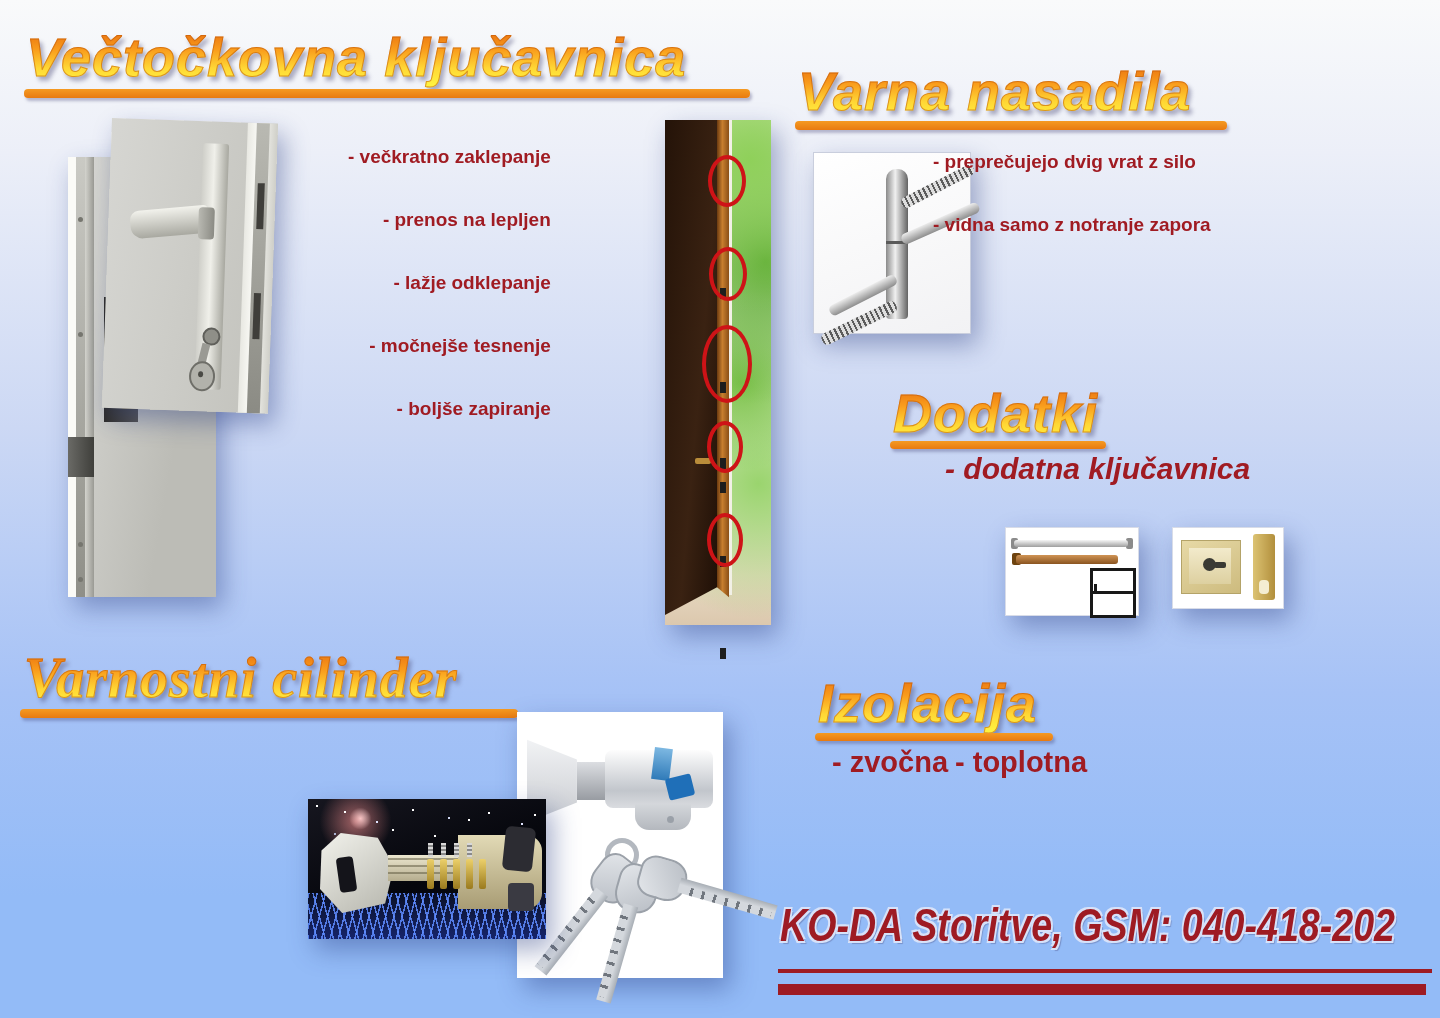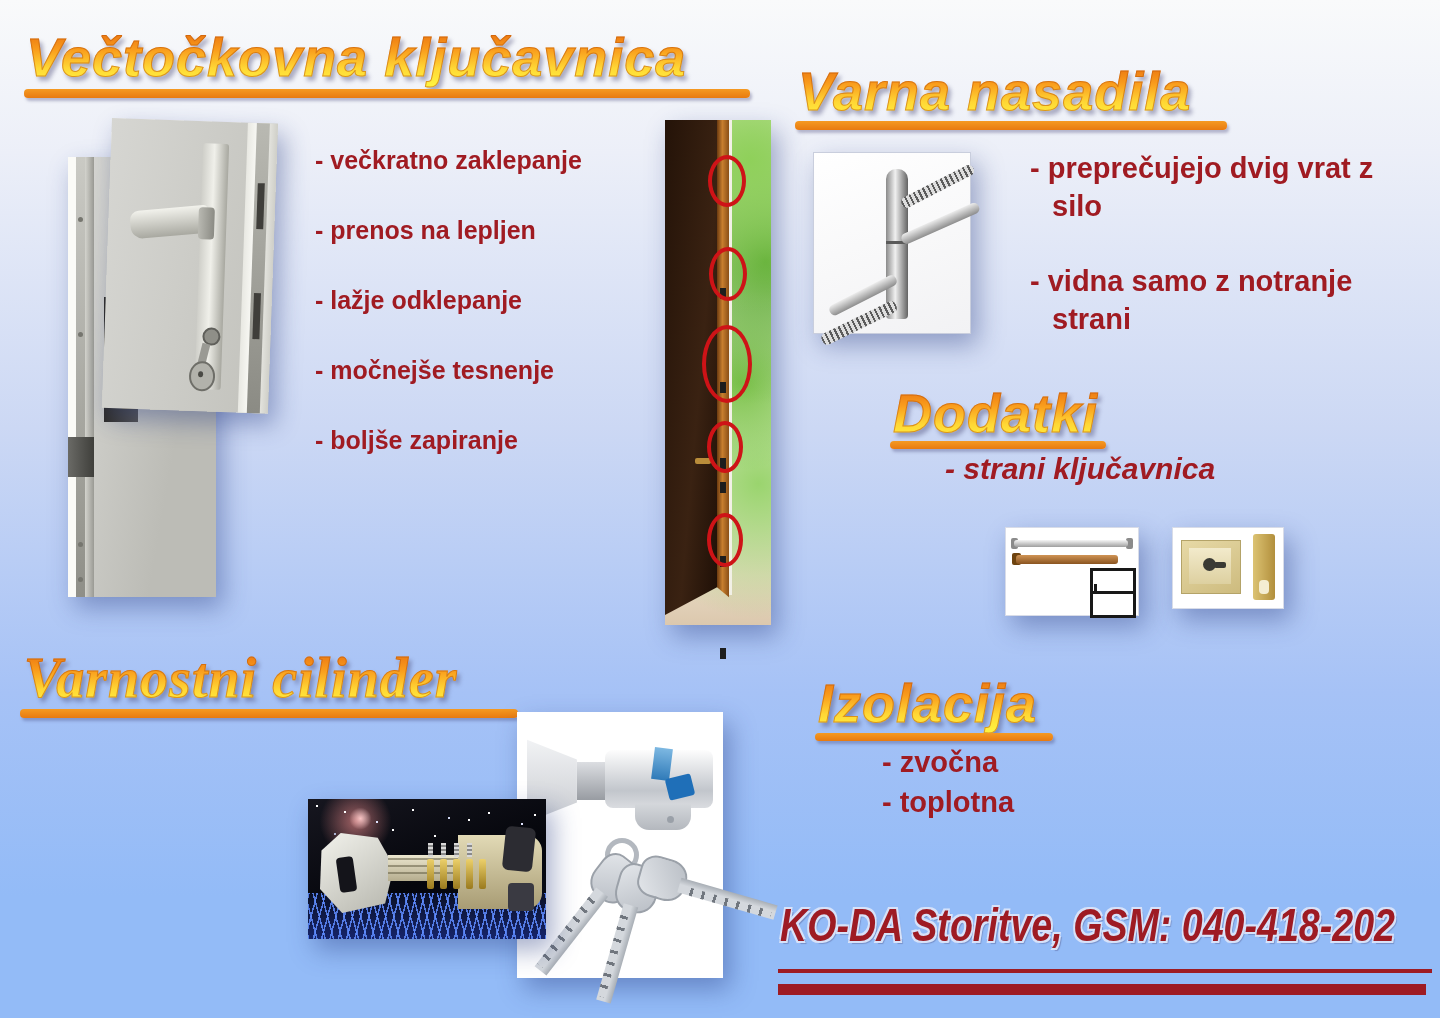--- a/index.html
+++ b/index.html
@@ -166,21 +166,21 @@
     <div class="slot" style="top:170px;"></div>
     <div class="plate"></div>
     <div class="lever"></div>
     <div class="hub"></div>
     <div class="cyl"></div>
     <div class="key-shaft"></div>
     <div class="key-bow"></div>
     <div class="key-hole"></div>
   </div>
 
-  <div class="bullets" style="left:315px;top:146px;font-size:25px;display:flex;flex-direction:column;gap:41px;">
+  <div class="bullets" style="left:348px;top:146px;font-size:19px;display:flex;flex-direction:column;gap:41px;align-items:flex-end;">
     <div class="b">- večkratno zaklepanje</div>
     <div class="b">- prenos na lepljen</div>
     <div class="b">- lažje odklepanje</div>
     <div class="b">- močnejše tesnenje</div>
     <div class="b">- boljše zapiranje</div>
   </div>
 
   <div class="photo open-door">
     <div class="leaf"></div>
     <div class="leaf-handle"></div>
@@ -204,30 +204,30 @@
 
   <div class="photo hinge">
     <div class="cylinder"></div>
     <div class="seam"></div>
     <div class="pin thread up1"></div>
     <div class="pin up2"></div>
     <div class="pin dn1"></div>
     <div class="pin thread dn2"></div>
   </div>
 
-  <div class="bullets wrap" style="left:1030px;top:150px;font-size:29px;width:368px;">
+  <div class="bullets wrap" style="left:933px;top:150px;font-size:19px;width:368px;">
     <div class="b" style="margin-bottom:38px;">- preprečujejo dvig vrat z silo</div>
-    <div class="b">- vidna samo z notranje strani</div>
+    <div class="b">- vidna samo z notranje zapora</div>
   </div>
 
   <div class="title" style="left:893px;top:382px;font-size:54px;">Dodatki</div>
   <div class="rule" style="left:890px;top:441px;width:216px;height:8px;"></div>
 
   <div class="bullets" style="left:945px;top:452px;font-size:30px;font-style:italic;display:flex;flex-direction:column;gap:8px;">
-    <div class="b">- strani ključavnica</div>
+    <div class="b">- dodatna ključavnica</div>
   </div>
 
   <div class="photo barlock">
     <div class="cap" style="left:5px;"></div>
     <div class="cap" style="left:120px;"></div>
     <div class="bar1"></div>
     <div class="cap2"></div>
     <div class="bar2"></div>
     <div class="door"></div>
     <div class="door-bar"></div>
@@ -290,21 +290,21 @@
     <div class="pin" style="left:145px;"></div>
     <div class="pin" style="left:158px;"></div>
     <div class="pin" style="left:171px;"></div>
     <div class="cam"></div>
     <div class="cam2"></div>
   </div>
 
   <div class="title" style="left:818px;top:672px;font-size:54px;">Izolacija</div>
   <div class="rule" style="left:815px;top:733px;width:238px;height:8px;"></div>
 
-  <div class="bullets" style="left:882px;top:746px;font-size:29px;display:flex;flex-direction:column;gap:7px;">
+  <div class="bullets" style="left:832px;top:746px;font-size:29px;display:flex;gap:7px;">
     <div class="b">- zvočna</div>
     <div class="b">- toplotna</div>
   </div>
 
   <div class="footer-text">KO-DA Storitve, GSM: 040-418-202</div>
   <div class="footer-line" style="left:778px;top:969px;width:654px;height:4px;"></div>
   <div class="footer-line" style="left:778px;top:984px;width:648px;height:11px;"></div>
 
 </div>
 

